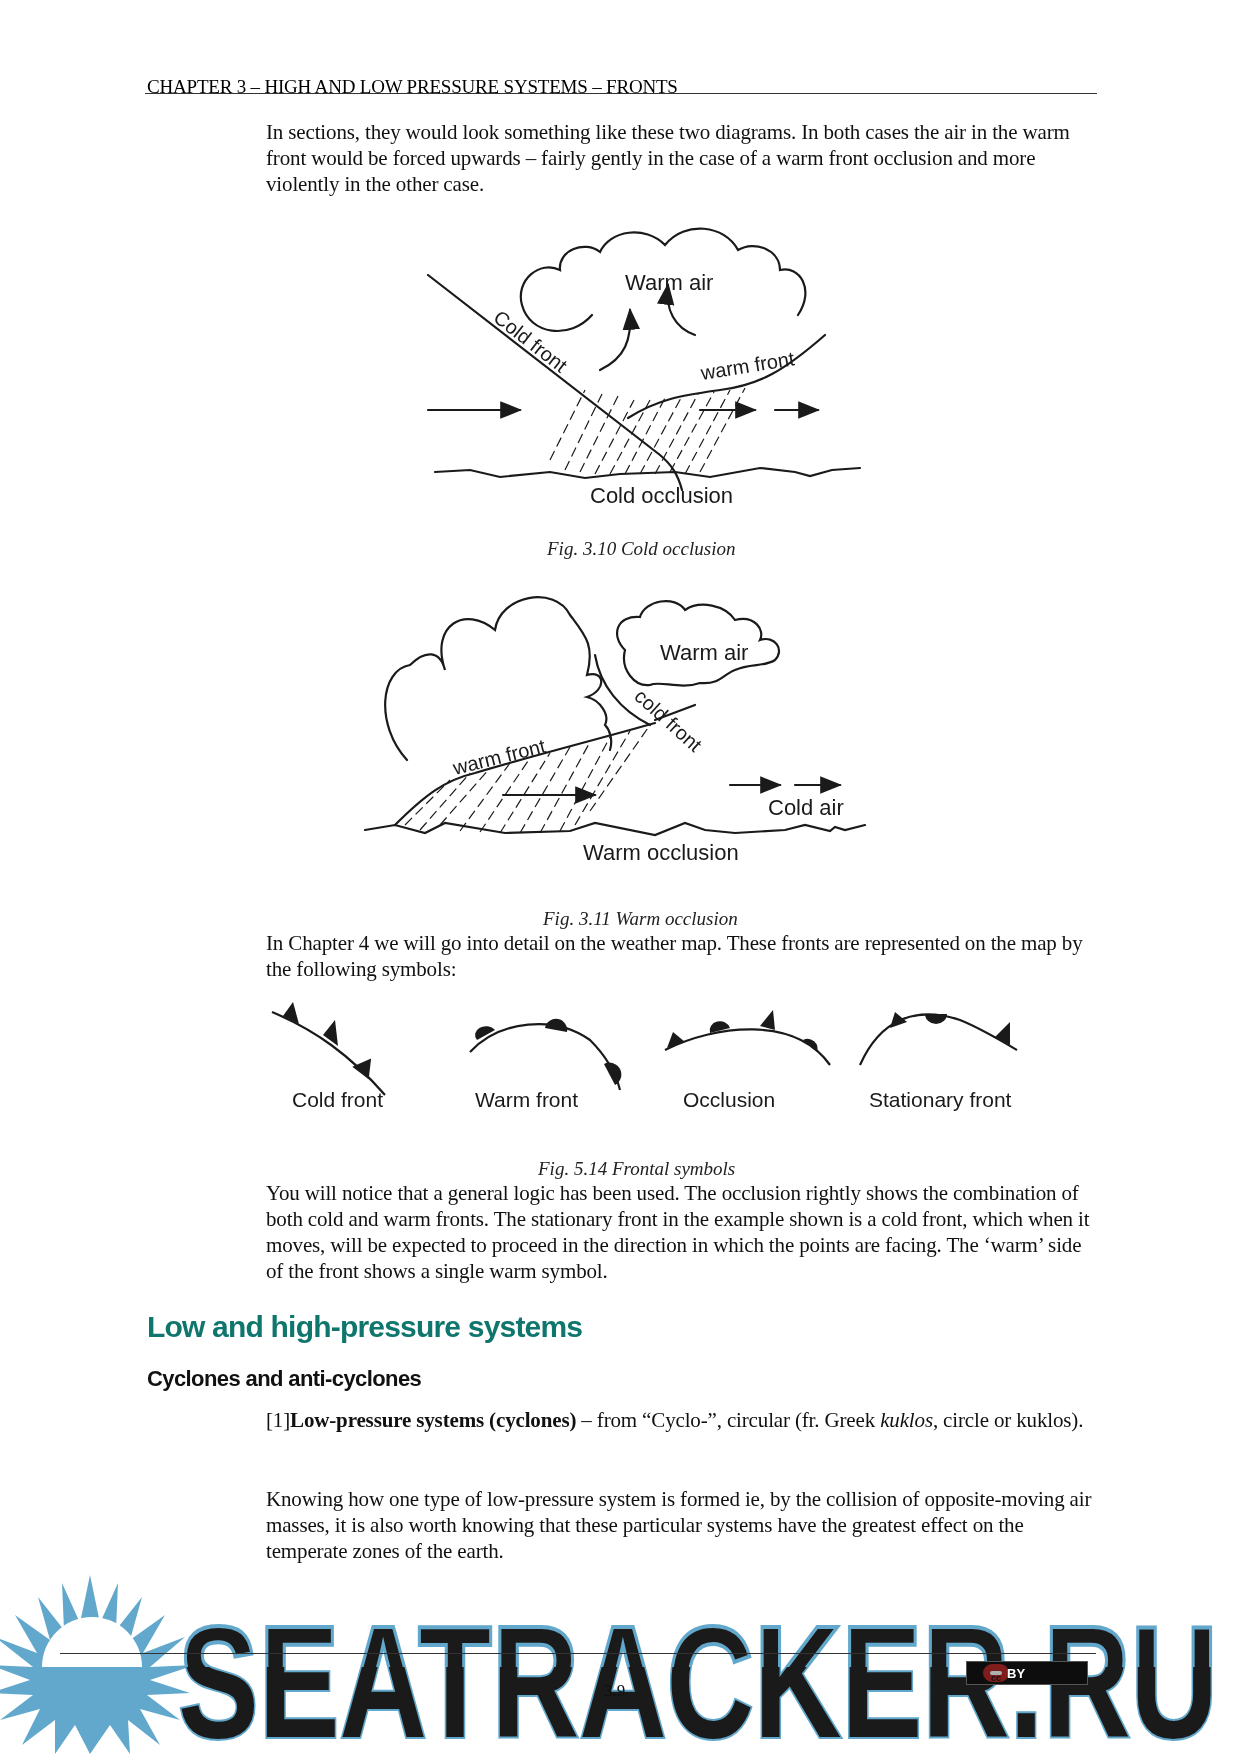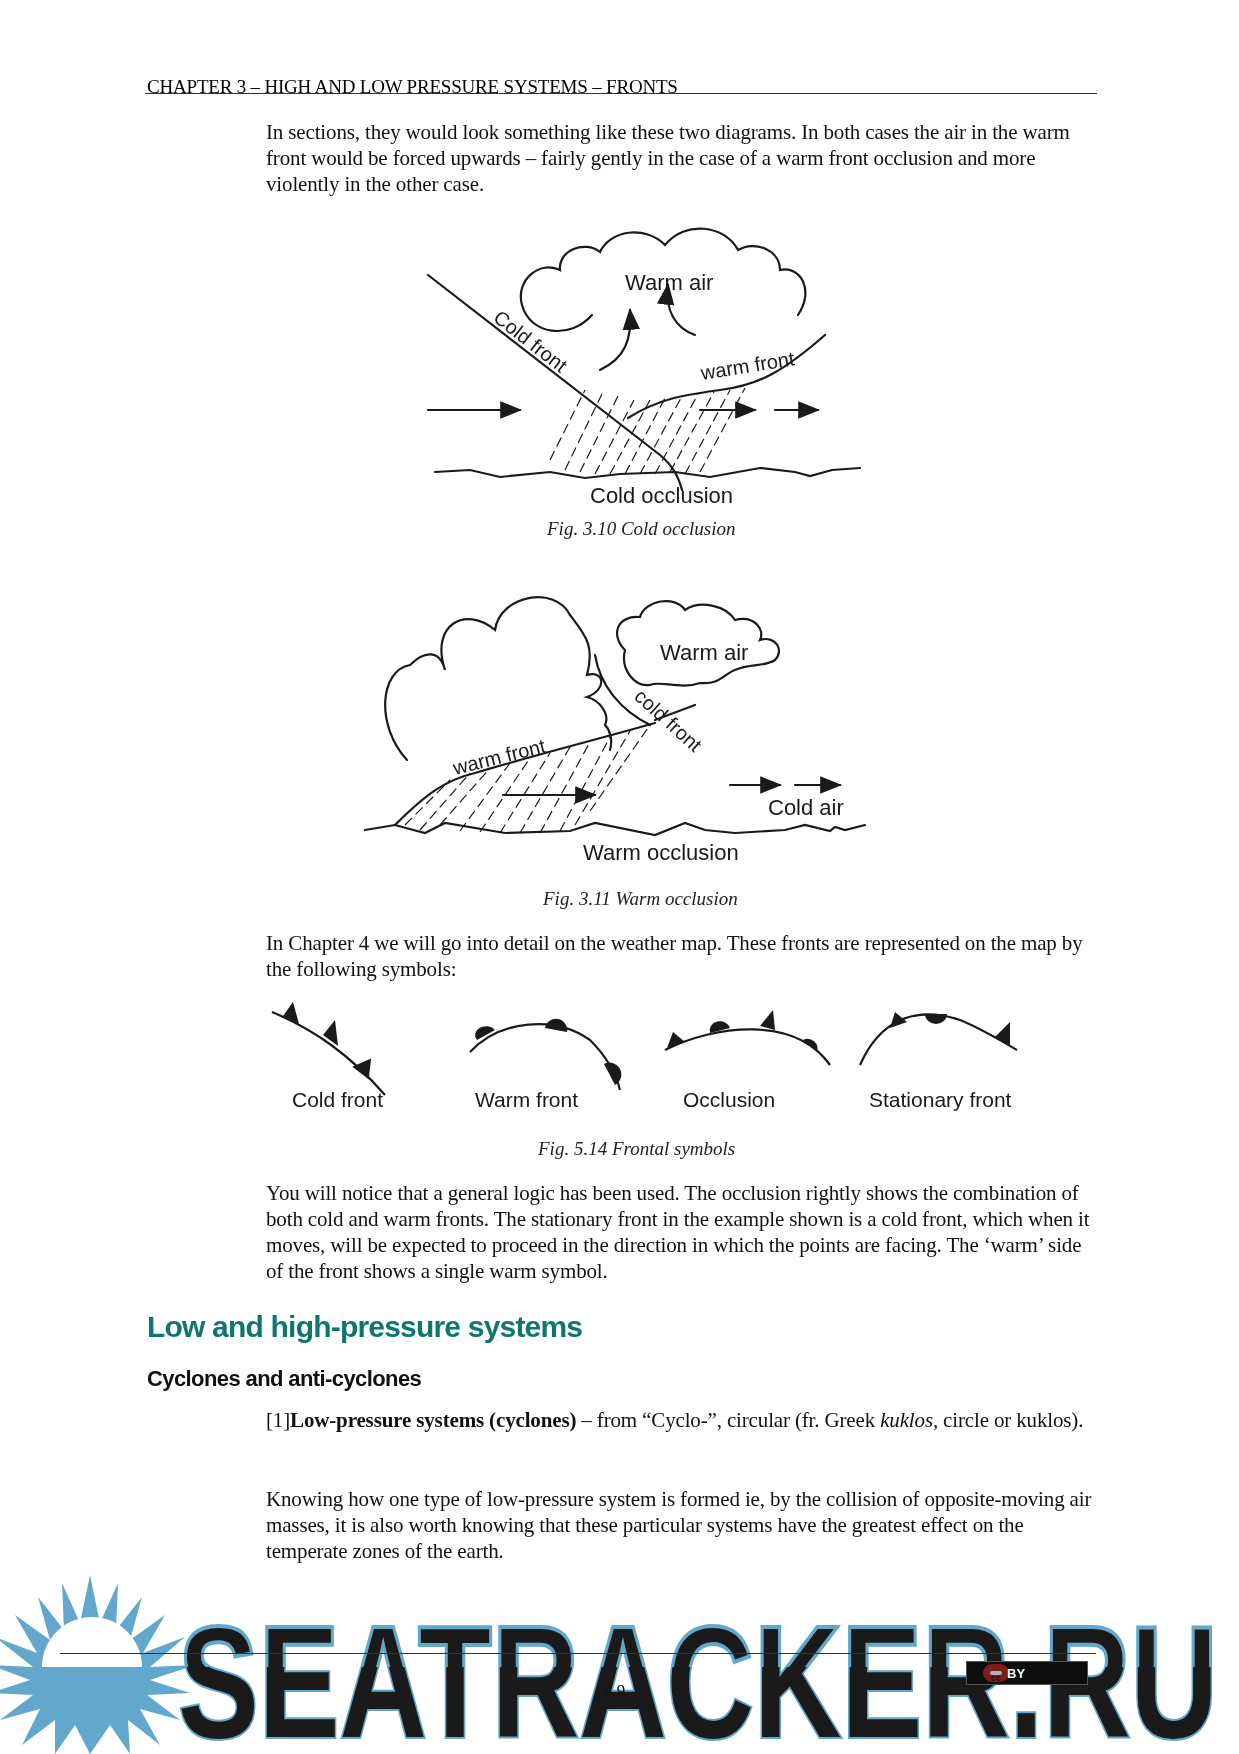--- a/index.html
+++ b/index.html
@@ -6,21 +6,21 @@
   body { width:1239px; height:1754px; position:relative; overflow:hidden; color:#1a1a1a; }
   .abs { position:absolute; }
   .running-head { left:147px; top:76px; font-family:Liberation Serif, serif; font-size:19px; letter-spacing:-0.2px; color:#000000; }
   .head-rule { left:145px; top:93px; width:952px; height:0; border-top:1.3px solid #333; }
   .body-text { font-family:"Liberation Serif", serif; font-size:21px; line-height:26px; color:#111; letter-spacing:-0.15px; }
   .p1 { left:266px; top:119px; width:830px; }
   .p2 { left:266px; top:930px; width:830px; }
   .p3 { left:266px; top:1180px; width:830px; }
   .p4 { left:266px; top:1407px; width:830px; }
   .p5 { left:266px; top:1486px; width:830px; }
-  .caption { font-family:"Liberation Serif", serif; font-style:italic; font-size:19px; color:#222; white-space:nowrap; }
+  .caption { font-family:"Liberation Serif", serif; font-style:italic; font-size:19px; color:#222; white-space:nowrap;margin-top:20px; }
   .h1 { left:147px; top:1310px; font-family:"Liberation Sans", sans-serif; font-weight:bold; font-size:30px; letter-spacing:-0.8px; color:#0f766e; }
   .h2 { left:147px; top:1366px; font-family:"Liberation Sans", sans-serif; font-weight:bold; font-size:22px; letter-spacing:-0.6px; color:#111; }
   svg text { font-family:"Liberation Sans", sans-serif; fill:#1a1a1a; }
   .foot-rule { left:60px; top:1653px; width:1036px; height:0; border-top:1.3px solid #333; }
   .page-num { left:604px; top:1661px; font-family:"Liberation Serif", serif; font-size:17px; color:#111;margin-top:20px; }
   .cc-badge { left:966px; top:1661px; width:122px; height:24px; background:#0d0d0d; border:1px solid #555; box-sizing:border-box; }
   .cc-badge .cc { position:absolute; left:16px; top:2px; width:26px; height:18px; border-radius:9px; background:#aab2b0; border:7px solid #7f1d1d; box-sizing:border-box; font:bold 9px "Liberation Sans", sans-serif; color:#111; text-align:center; line-height:14px; }
   .cc-badge .by { position:absolute; left:40px; top:4px; font:bold 13px "Liberation Sans", sans-serif; color:#fff; }
 </style>
 </head>

